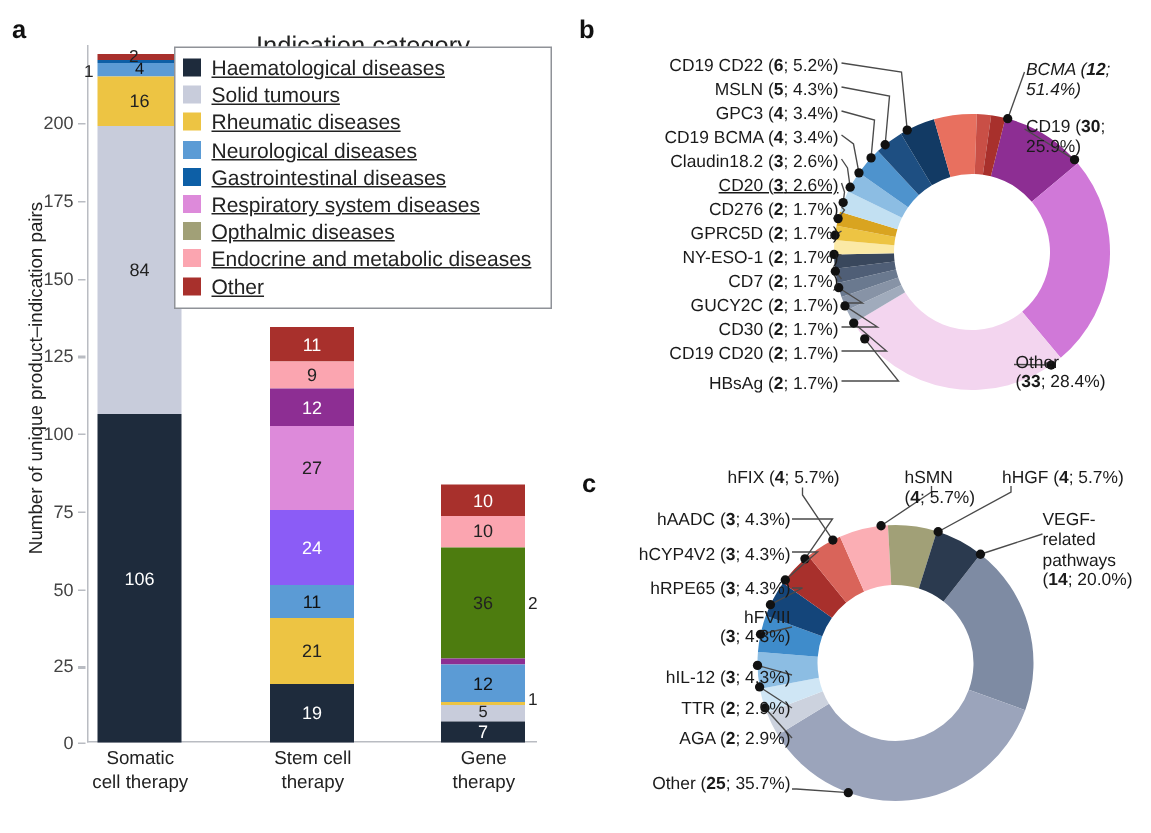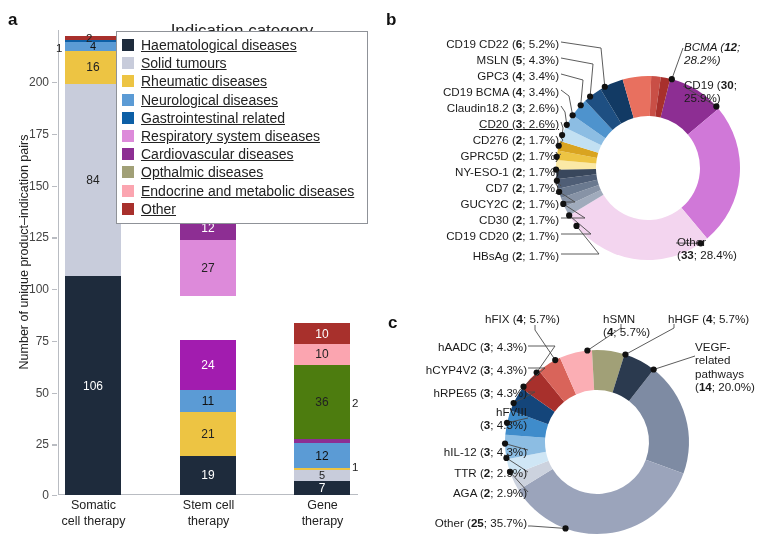--- a/index.html
+++ b/index.html
@@ -88,21 +88,21 @@
     <div class="bar" style="left:122px;width:56px;">
       <div class="seg" style="height:39.3px;background:#1e2b3c;color:#fff;">
         <span>19</span>
         </div>
       <div class="seg" style="height:43.4px;background:#edc443;color:#222;">
         <span>21</span>
         </div>
       <div class="seg" style="height:22.7px;background:#5b9bd5;color:#111;">
         <span>11</span>
         </div>
-      <div class="seg" style="height:49.6px;background:#a21caf;color:#fff;margin-top:44px;">
+      <div class="seg" style="height:49.6px;background:#8b5cf6;color:#fff;">
         <span>24</span>
         </div>
       <div class="seg" style="height:55.8px;background:#dd8ada;color:#222;">
         <span>27</span>
         </div>
       <div class="seg" style="height:24.8px;background:#8d2e93;color:#fff;">
         <span>12</span>
         </div>
       <div class="seg" style="height:18.6px;background:#fba5b0;color:#222;">
         <span>9</span>
@@ -164,29 +164,25 @@
     <div class="lg-row">
       <span class="lg-sw" style="background:#edc443;"></span>
       <span class="lg-tx">Rheumatic diseases</span>
       </div>
     <div class="lg-row">
       <span class="lg-sw" style="background:#5b9bd5;"></span>
       <span class="lg-tx">Neurological diseases</span>
       </div>
     <div class="lg-row">
       <span class="lg-sw" style="background:#0d5fa6;"></span>
-      <span class="lg-tx">Gastrointestinal related</span>
+      <span class="lg-tx">Gastrointestinal diseases</span>
       </div>
     <div class="lg-row">
       <span class="lg-sw" style="background:#dd8ada;"></span>
       <span class="lg-tx">Respiratory system diseases</span>
-      </div>
-    <div class="lg-row">
-      <span class="lg-sw" style="background:#8d2e93;"></span>
-      <span class="lg-tx">Cardiovascular diseases</span>
       </div>
     <div class="lg-row">
       <span class="lg-sw" style="background:#a1a077;"></span>
       <span class="lg-tx">Opthalmic diseases</span>
       </div>
     <div class="lg-row">
       <span class="lg-sw" style="background:#fba5b0;"></span>
       <span class="lg-tx">Endocrine and metabolic diseases</span>
       </div>
     <div class="lg-row">
@@ -265,21 +261,21 @@
   <div class="lead left" style="left:4px;top:149px;width:170px;">GPRC5D (<b>2</b>; 1.7%)</div>
   <div class="lead left" style="left:4px;top:165px;width:170px;">NY-ESO-1 (<b>2</b>; 1.7%)</div>
   <div class="lead left" style="left:4px;top:181px;width:170px;">CD7 (<b>2</b>; 1.7%)</div>
   <div class="lead left" style="left:4px;top:197px;width:170px;">GUCY2C (<b>2</b>; 1.7%)</div>
   <div class="lead left" style="left:4px;top:213px;width:170px;">CD30 (<b>2</b>; 1.7%)</div>
   <div class="lead left" style="left:0px;top:229px;width:174px;">CD19 CD20 (<b>2</b>; 1.7%)</div>
   <div class="lead left" style="left:4px;top:249px;width:170px;">HBsAg (<b>2</b>; 1.7%)</div>
 
   <div class="lead right" style="left:299px;top:40px;width:84px;font-style:italic;">
     <div>BCMA (<b>12</b>;</div>
-    <div>28.2%)</div>
+    <div>51.4%)</div>
     </div>
   <div class="lead right" style="left:299px;top:78px;width:84px;">
     <div>CD19 (<b>30</b>;</div>
     <div>25.9%)</div>
     </div>
   <div class="lead right" style="left:292px;top:235px;width:90px;">
     <div>Other</div>
     <div>(<b>33</b>; 28.4%)</div>
     </div>
 </div>

